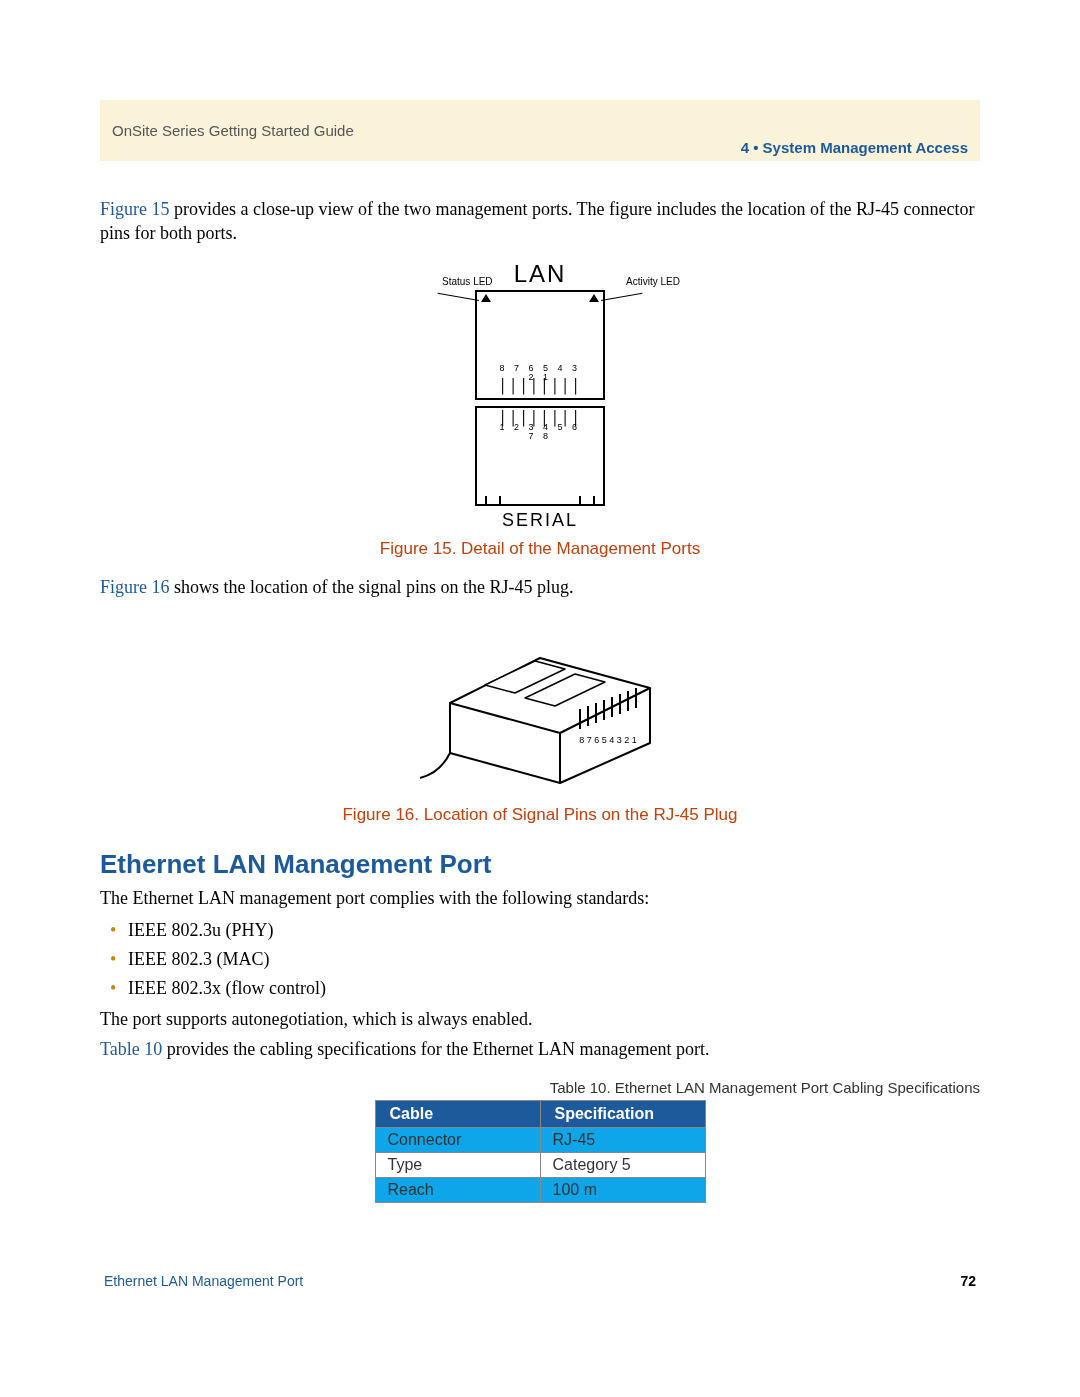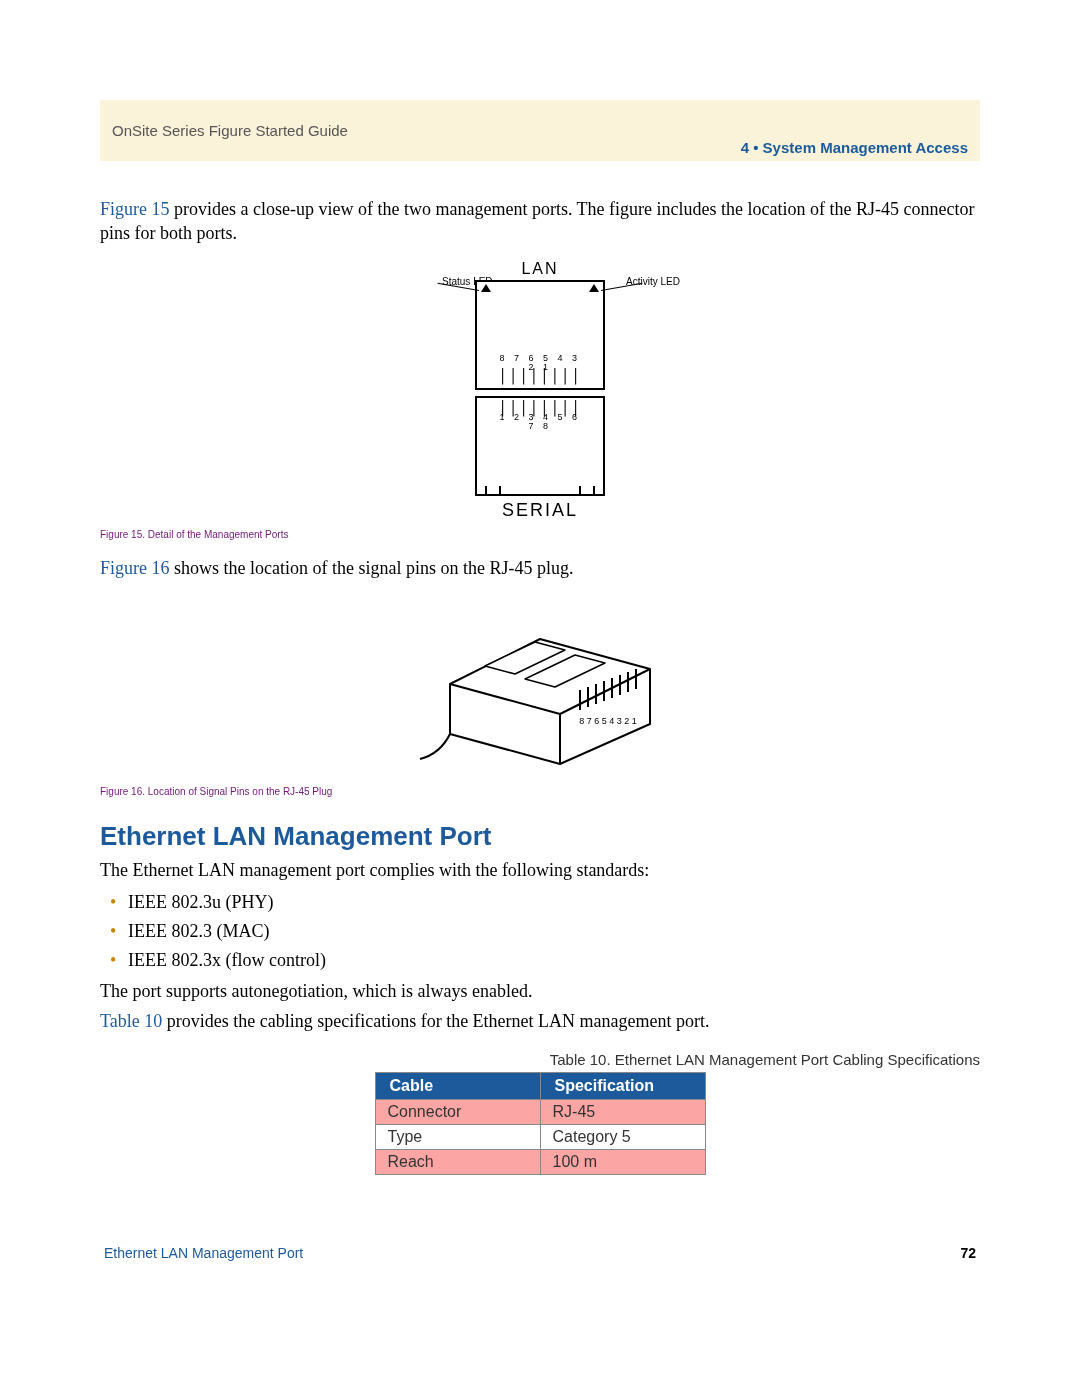--- a/index.html
+++ b/index.html
@@ -38,32 +38,33 @@
   }
   .link {
     color: #1d5a9c;
   }
   .figure-block {
     text-align: center;
     margin: 14px 0 8px 0;
   }
   .figure-caption {
     font-family: Arial, Helvetica, sans-serif;
-    font-size: 10px;
-    color: #701a75;
+    font-size: 17px;
+    color: #c2410c;
+    text-align: center;
     margin: 8px 0 16px 0;
   }
   .port-diagram {
     display: inline-block;
     position: relative;
     width: 220px;
   }
   .port-label-top {
     font-family: Arial, Helvetica, sans-serif;
-    font-size: 16px;
+    font-size: 24px;
     letter-spacing: 2px;
     font-weight: 500;
     margin-bottom: 2px;
   }
   .port-label-bottom {
     font-family: Arial, Helvetica, sans-serif;
     font-size: 18px;
     letter-spacing: 2px;
     margin-top: 4px;
   }
@@ -190,21 +191,21 @@
     padding: 4px 14px;
     border: 1px solid #888;
   }
   table.spec-table td {
     padding: 3px 12px;
     border: 1px solid #888;
     color: #333;
     min-width: 140px;
   }
   table.spec-table tr.shaded td {
-    background: #fca5a5;
+    background: #0ea5e9;
   }
   .footer-row {
     display: flex;
     justify-content: space-between;
     font-family: Arial, Helvetica, sans-serif;
     font-size: 14px;
     color: #1d5a9c;
     margin-top: 70px;
     padding: 0 4px;
   }
@@ -212,21 +213,21 @@
     color: #000;
     font-weight: bold;
   }
 </style>
 </head>
 <body>
 
 <div class="page">
 
   <div class="header-bar">
-    <span class="header-left">OnSite Series Figure Started Guide</span>
+    <span class="header-left">OnSite Series Getting Started Guide</span>
     <span class="header-right">4 • System Management Access</span>
   </div>
 
   <p class="body-text">
     <span class="link">Figure 15</span><span> provides a close-up view of the two management ports. The figure includes the location of the RJ-45 connector pins for both ports.</span>
   </p>
 
   <div class="figure-block">
     <div class="port-diagram">
       <span class="led-label led-left">Status LED</span>

